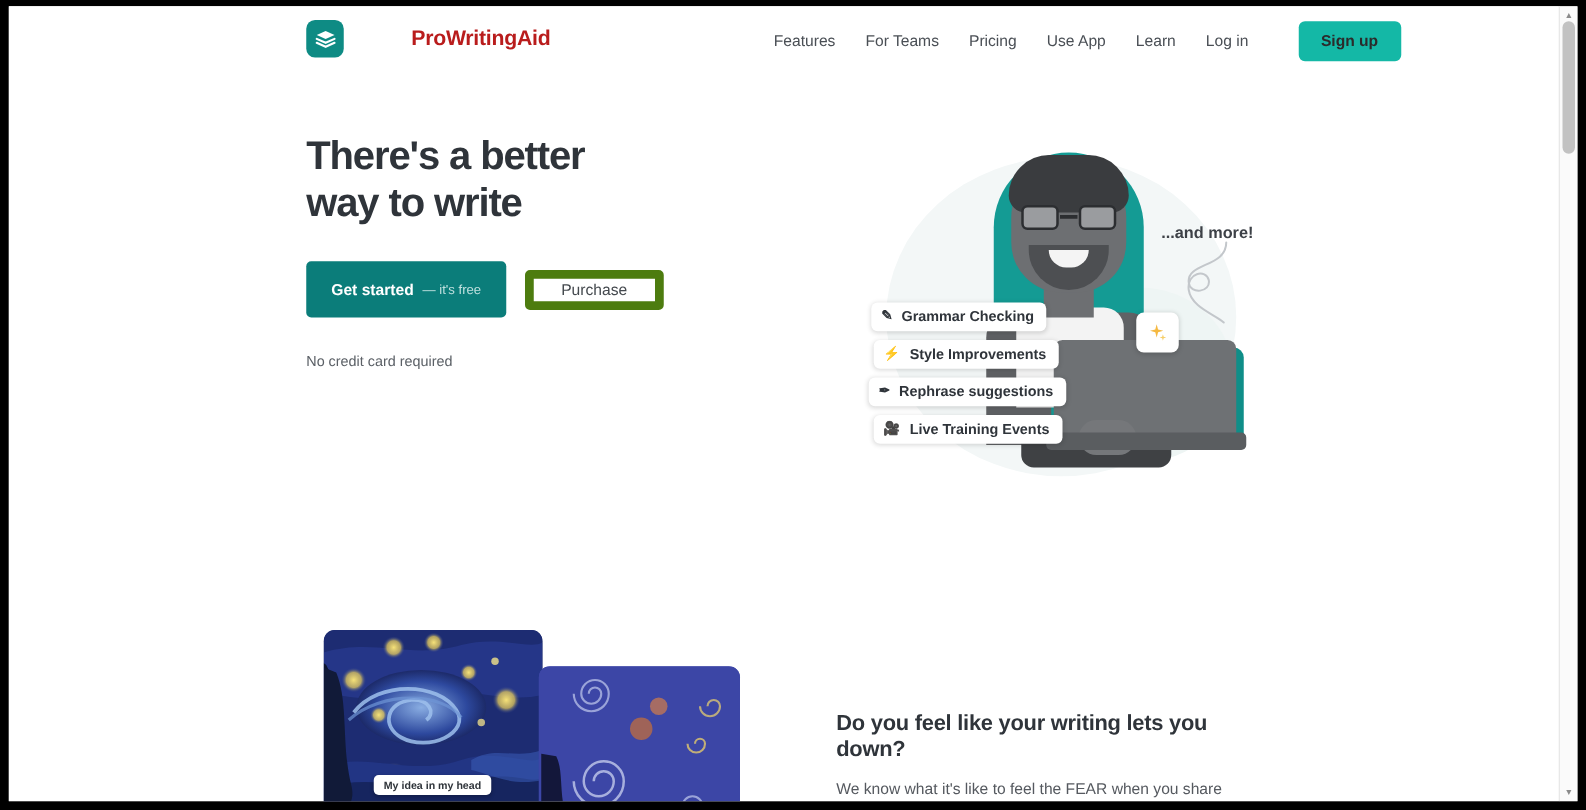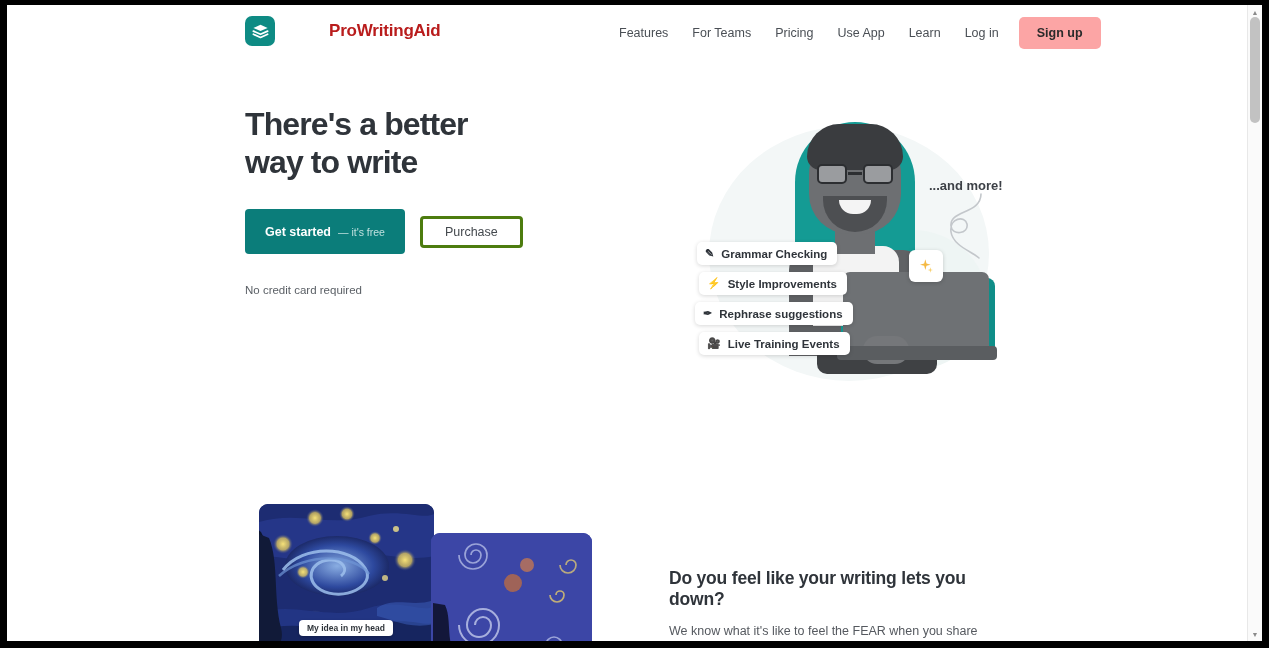--- a/index.html
+++ b/index.html
@@ -84,22 +84,22 @@
     height: 56px;
     display: flex; align-items: center; gap: 0px;
   }
   .nav-link {
     font-size: 12.5px; color: #4a4f55;
     padding: 6px 12px;
     text-decoration: none; white-space: nowrap;
     cursor: pointer;
   }
   #signup-btn {
-    margin-left: 8px;
-    background: #fca5a5;
+    margin-left: 28px;
+    background: #14b8a6;
     color: #2b2b2b;
     font-size: 12.5px; font-weight: 600;
     border: none; border-radius: 5px;
     padding: 9px 18px;
     cursor: pointer;
     font-family: "Liberation Sans", sans-serif;
   }
 
   
   #hero-copy {
@@ -122,21 +122,21 @@
     background: #0b7d7a;
     border: none; border-radius: 4px;
     padding: 0 20px; height: 45px;
     display: flex; align-items: center; gap: 7px;
     cursor: pointer;
     font-family: "Liberation Sans", sans-serif;
   }
   #get-started-label { color: #fff; font-size: 12.5px; font-weight: bold; }
   #get-started-note  { color: #bfe0de; font-size: 10.5px; }
   #purchase-btn {
-    background: #fff; border: 3px solid #4d7c0f; border-radius: 4px;
+    background: #fff; border: 7px solid #4d7c0f; border-radius: 4px;
     height: 32px; padding: 0 22px;
     color: #44494e; font-size: 12.5px;
     cursor: pointer;
     font-family: "Liberation Sans", sans-serif;
     text-align: right;
   }
   #no-card {
     margin-top: 30px; font-size: 11.5px; color: #5b6066;
   }
 

